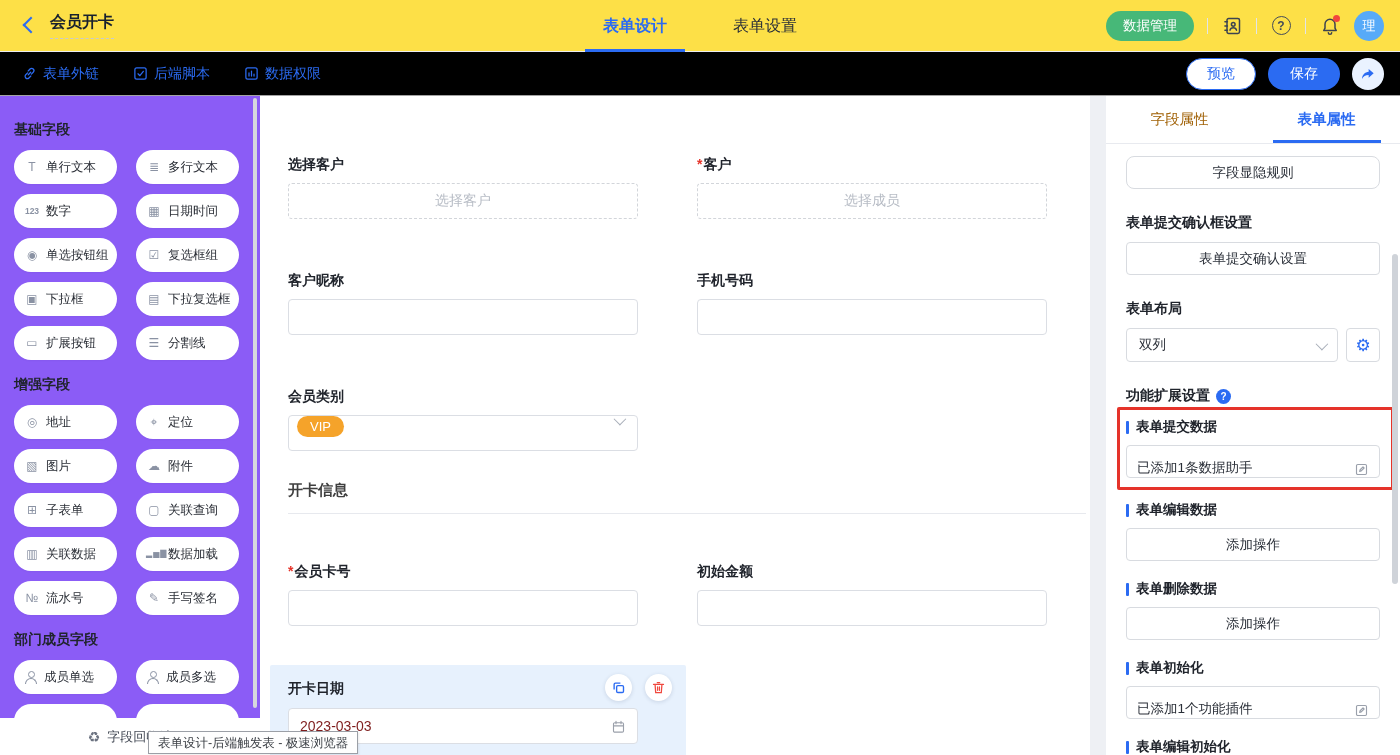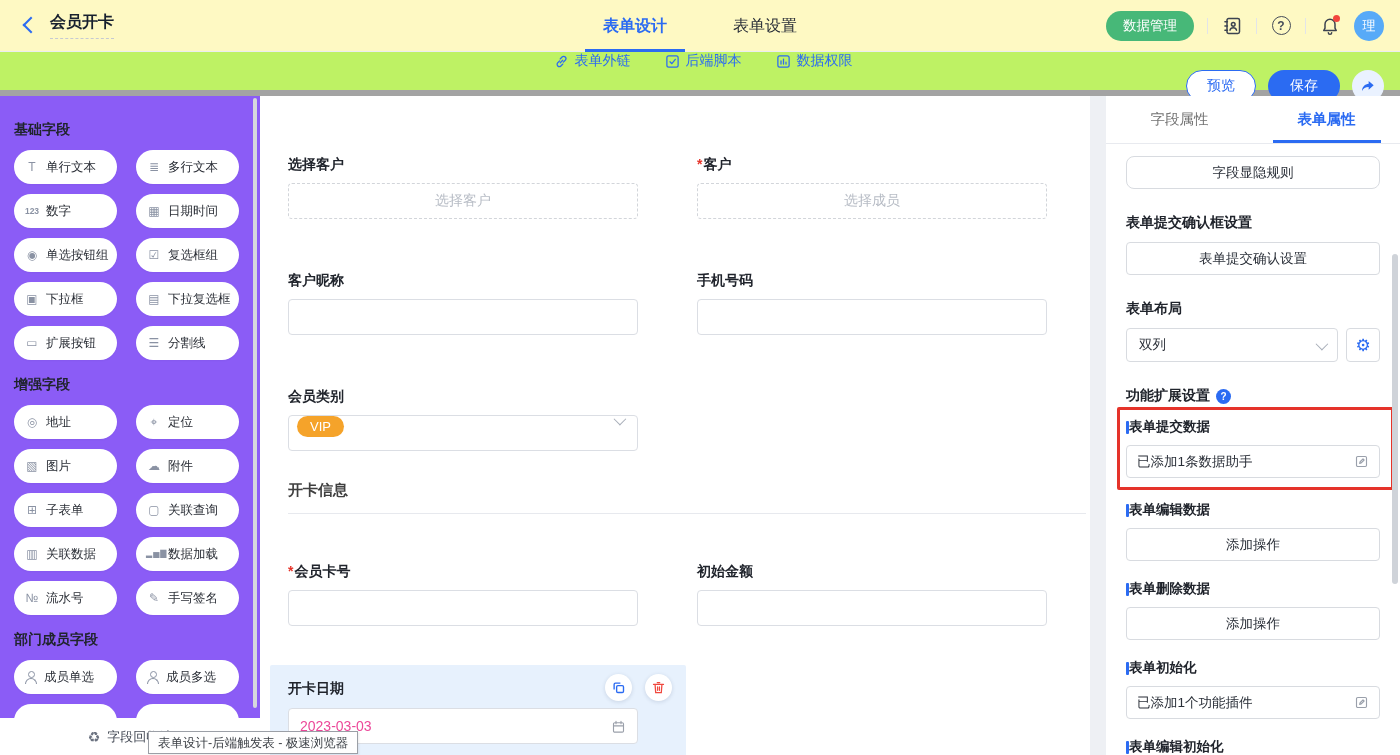--- a/index.html
+++ b/index.html
@@ -1,38 +1,38 @@
 <!DOCTYPE html>
 <html><head>
 <meta charset="utf-8">
 <style>
   * { margin:0; padding:0; box-sizing:border-box; }
   html,body { width:1400px; height:755px; overflow:hidden; }
   body { font-family:"Liberation Sans","DejaVu Sans",sans-serif; color:#21252d; background:#eef0f4; }
   .app { position:relative; width:1400px; height:755px; background:#fff; overflow:hidden; }
 
   
-  .topbar { height:52px; background:#fef9c3; border-bottom:1px solid #ebedf1; display:flex; align-items:center; padding:0 16px 0 18px; position:relative; }
+  .topbar { height:52px; background:#fde047; border-bottom:1px solid #ebedf1; display:flex; align-items:center; padding:0 16px 0 18px; position:relative; }
   .back { width:22px; height:22px; position:relative; cursor:pointer; margin-right:10px; flex:none; }
   .back::before { content:""; position:absolute; left:7px; top:4px; width:10px; height:10px; border-left:2.5px solid #2b6bf2; border-bottom:2.5px solid #2b6bf2; transform:rotate(45deg); }
   .doc-title { font-size:16px; font-weight:700; color:#17202e; padding-bottom:5px; border-bottom:1px dashed #c6cad2; }
   .top-tabs { position:absolute; left:50%; top:0; transform:translateX(-50%); height:52px; display:flex; gap:62px; }
   .top-tab { height:52px; display:flex; align-items:center; font-size:16px; color:#2a2f39; cursor:pointer; position:relative; padding:0 2px; }
   .top-tab.active { color:#2b6bf2; font-weight:700; }
   .top-tab.active::after { content:""; position:absolute; left:-16px; right:-16px; bottom:0; height:3px; background:#2b6bf2; }
   .top-right { margin-left:auto; display:flex; align-items:center; gap:13px; }
   .btn-green { background:#47b878; color:#fff; border:none; height:30px; padding:0 17px; border-radius:16px; font-size:13.5px; cursor:pointer; }
   .v-div { width:1px; height:16px; background:#e2e4e9; }
   .hicon { width:22px; height:22px; display:flex; align-items:center; justify-content:center; cursor:pointer; position:relative; }
   .help-circle { width:19px; height:19px; border:1.6px solid #454c59; border-radius:50%; display:flex; align-items:center; justify-content:center; font-size:12px; font-weight:700; color:#454c59; }
   .bell-dot { position:absolute; top:0px; right:1px; width:7px; height:7px; background:#f2453d; border-radius:50%; }
   .avatar { width:30px; height:30px; border-radius:50%; background:#57aaf8; color:#fff; font-size:13px; display:flex; align-items:center; justify-content:center; cursor:pointer; }
 
   
-  .toolbar { height:44px; background:#bef264; border-bottom:6px solid #a3a3a3; display:flex; align-items:center; padding:0 16px 0 22px;flex-direction:column; }
+  .toolbar { height:44px; background:#000000; border-bottom:1px solid #a3a3a3; display:flex; align-items:center; padding:0 16px 0 22px; }
   .tool-links { display:flex; gap:34px; }
   .tool-link { display:flex; align-items:center; gap:6px; color:#2b6bf2; font-size:14px; cursor:pointer; }
   .tool-actions { margin-left:auto; display:flex; align-items:center; gap:12px; }
   .btn-preview { height:32px; padding:0 20px; border-radius:16px; background:#fff; border:1px solid #2b6bf2; color:#2b6bf2; font-size:14px; cursor:pointer; }
   .btn-save { height:32px; padding:0 22px; border-radius:16px; background:#2b6bf2; border:none; color:#fff; font-size:14px; cursor:pointer; }
   .btn-share { width:32px; height:32px; border-radius:50%; background:#eaf2ff; border:none; display:flex; align-items:center; justify-content:center; cursor:pointer; }
 
   
   .body-row { display:flex; height:659px; background:#eef0f4; }
 
@@ -63,45 +63,45 @@
   .req { color:#e5342a; margin-right:1px; font-weight:700; }
   .finput { height:36px; border:1px solid #dbdee4; border-radius:4px; background:#fff; }
   .finput.dashed { border:1px dashed #d2d5da; display:flex; align-items:center; justify-content:center; color:#b7bcc5; font-size:14px; }
   .fselect { height:36px; border:1px solid #dbdee4; border-radius:4px; display:flex; align-items:flex-start; justify-content:space-between; padding:0 14px 0 8px; cursor:pointer; }
   .tag-vip { background:#f5a32a; color:#fff; font-size:13px; padding:3px 13px; border-radius:12px; }
   .chev { width:9px; height:9px; border-right:1.6px solid #a7adb8; border-bottom:1.6px solid #a7adb8; transform:rotate(45deg) translateY(-2px); }
   .section-head { font-size:15px; font-weight:700; color:#404040; margin-top:1px; }
   .section-line { height:1px; background:#e7e9ee; margin:13px 4px 25px 0; }
   .sel-block { width:416px; background:#e7f1fd; border-radius:2px; margin-left:-18px; padding:15px 18px 13px; position:relative; margin-top:10px; }
   .sel-block .flabel { margin-bottom:10px; }
-  .date-input { height:36px; background:#fff; border:1px solid #dbdee4; border-radius:4px; display:flex; align-items:center; justify-content:space-between; padding:0 11px; font-size:14px; color:#ec4899; }
+  .date-input { height:36px; background:#fff; border:1px solid #dbdee4; border-radius:4px; display:flex; align-items:center; justify-content:space-between; padding:0 11px; font-size:14px; color:#7f1d1d; }
   .fab { position:absolute; top:9px; width:27px; height:27px; background:#fff; border-radius:50%; display:flex; align-items:center; justify-content:center; cursor:pointer; box-shadow:0 1px 4px rgba(20,40,80,.14); }
   .fab.copy { right:54px; }
   .fab.del { right:14px; }
 
   
   .gap-strip { width:16px; flex:none; background:#eef0f4; }
 
   
   .panel { flex:1; background:#fff; position:relative; padding:0 20px; overflow:hidden; }
   .panel-tabs { display:flex; height:48px; border-bottom:1px solid #e8eaef; margin:0 -20px; }
-  .panel-tab { flex:1; display:flex; align-items:center; justify-content:center; font-size:14.5px; color:#737373; cursor:pointer; position:relative; }
+  .panel-tab { flex:1; display:flex; align-items:center; justify-content:center; font-size:14.5px; color:#a16207; cursor:pointer; position:relative; }
   .panel-tab.active { color:#2b6bf2; font-weight:700; }
   .panel-tab.active::after { content:""; position:absolute; left:50%; transform:translateX(-50%); bottom:0; width:108px; height:3px; background:#2b6bf2; }
   .pbtn { width:100%; height:33px; background:#fff; border:1px solid #d8dbe0; border-radius:4px; font-size:13.5px; color:#2a2f38; cursor:pointer; display:flex; align-items:center; justify-content:center; }
   .pbtn.mt { margin-top:12px;border-radius:8px; }
   .ptitle { font-size:14px; font-weight:700; color:#20242c; margin:25px 0 10px; display:flex; align-items:center; gap:6px; }
   .help-blue { width:15px; height:15px; border-radius:50%; background:#2b6bf2; color:#fff; font-size:10px; font-weight:700; display:flex; align-items:center; justify-content:center; cursor:pointer; }
   .layout-row { display:flex; gap:8px; }
   .pselect { flex:1; height:34px; border:1px solid #d8dbe0; border-radius:4px; display:flex; align-items:center; justify-content:space-between; padding:0 12px; font-size:13.5px; color:#2a2f38; cursor:pointer; }
   .gear-btn { width:34px; height:34px; border:1px solid #d8dbe0; border-radius:4px; background:#fff; display:flex; align-items:center; justify-content:center; cursor:pointer; color:#2b6bf2; font-size:17px; }
   .group { margin-bottom:19px; }
-  .group-title { display:flex; align-items:center; font-size:13.5px; font-weight:700; color:#20242c; margin-bottom:9px; }
+  .group-title { display:flex; align-items:center; gap:7px; font-size:13.5px; font-weight:700; color:#20242c; margin-bottom:9px; }
   .gbar { width:3px; height:13px; background:#2b6bf2; border-radius:1px; flex:none; }
-  .value-box { height:33px; border:1px solid #d8dbe0; border-radius:4px; display:flex; align-items:center; justify-content:space-between; padding:0 10px; font-size:13.5px; color:#2a2f38; cursor:pointer; }
+  .value-box { height:33px; border:1px solid #d8dbe0; border-radius:4px; display:flex; align-items:flex-end; justify-content:space-between; padding:0 10px; font-size:13.5px; color:#2a2f38; cursor:pointer; }
   .annotated { border:3px solid #e5332a; border-radius:2px; margin:-8px -14px 11px -9px; padding:8px 11px 9px 6px; }
   .panel-thumb { position:absolute; right:2px; top:158px; width:6px; height:330px; background:#cfd3d9; border-radius:3px; }
 </style>
 </head>
 <body>
 
 <div class="app">
 
   <div class="topbar">
     <span class="back"></span>

